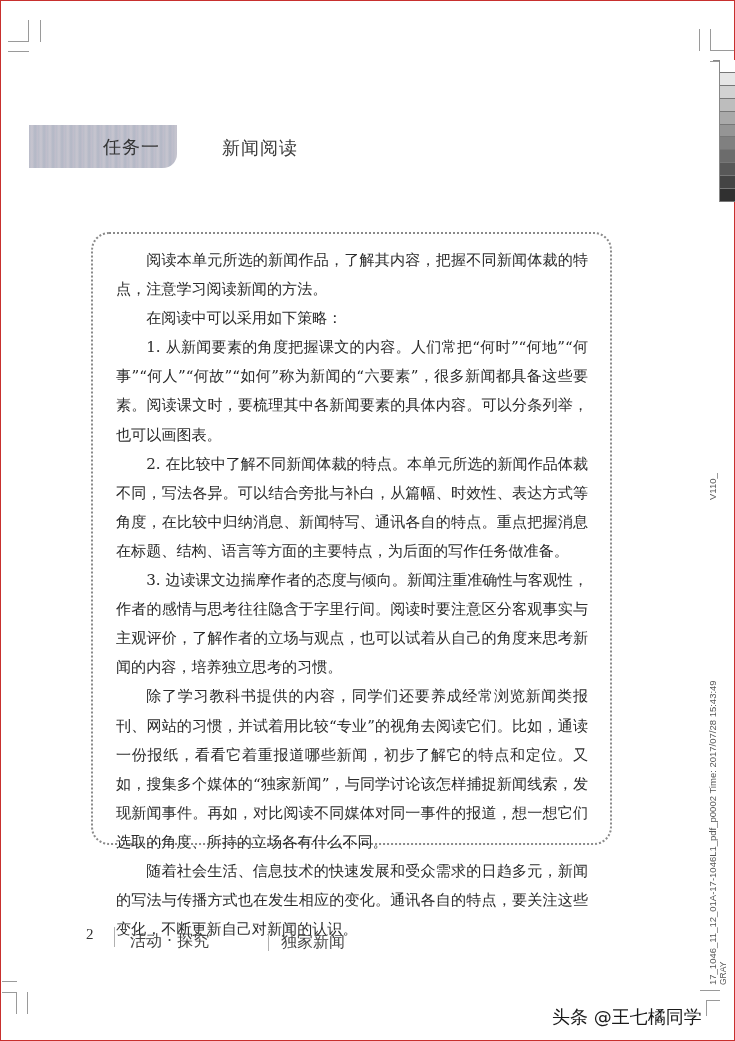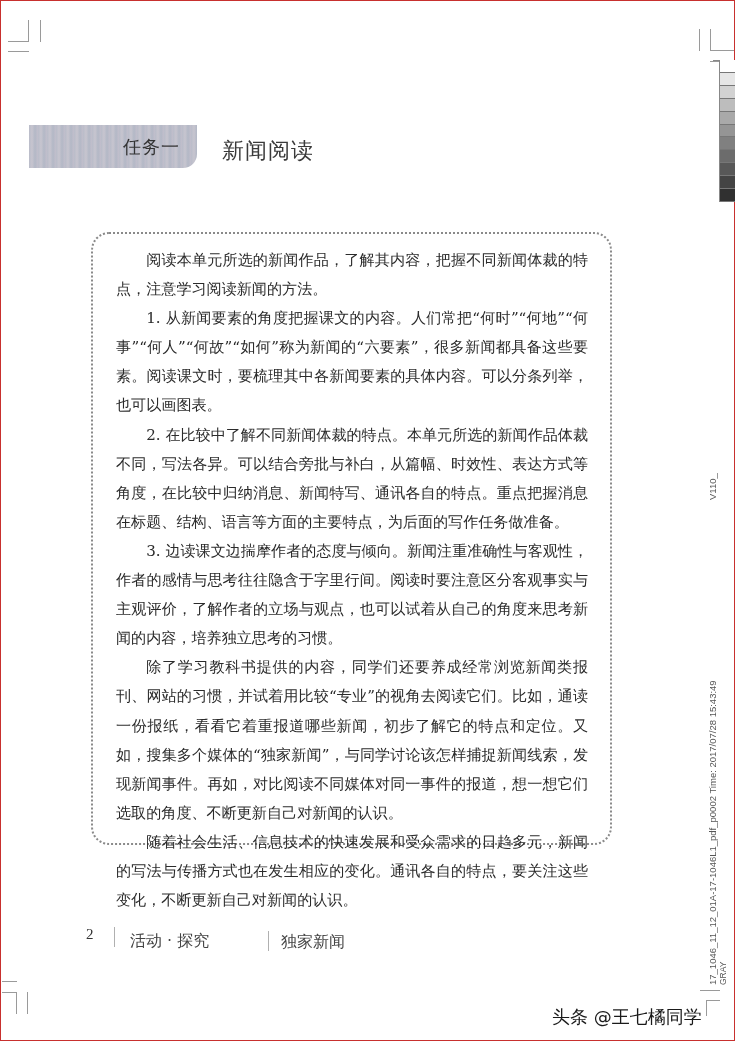--- a/index.html
+++ b/index.html
@@ -41,33 +41,33 @@
     .grayscale {
       position: absolute; left: 719px; top: 60px; width: 15px; height: 142px;
       display: flex; flex-direction: column;
       border-left: 1px solid #888;
     }
     .grayscale .step { flex: 1; border-bottom: 1px solid #777; }
     .grayscale-tick { position: absolute; left: 713px; top: 60px; width: 8px; height: 1px; background: #888; }
 
     
     .task-header {
-      position: absolute; left: 29px; top: 125px; width: 168px; height: 43px;
+      position: absolute; left: 29px; top: 125px; width: 148px; height: 43px;
       background: repeating-linear-gradient(90deg, #b9bcc9 0px, #c7c5cf 3px, #b3b8c6 6px, #c2bfcc 9px);
       border-bottom-right-radius: 14px;
       display: flex; align-items: center; justify-content: flex-end;
       padding-right: 17px; box-sizing: border-box;
     }
     .task-label {
       font-size: 18px; color: #333; letter-spacing: 1px;
       font-family: "DejaVu Sans", "Liberation Sans", sans-serif;
     }
     .task-title {
       position: absolute; left: 222px; top: 136px;
-      font-size: 22px; color: #3a3a3a; letter-spacing: 1px;
+      font-size: 18px; color: #3a3a3a; letter-spacing: 1px;
       font-family: "DejaVu Sans", "Liberation Sans", sans-serif;
     }
 
     
     .content-box {
       position: absolute; left: 91px; top: 232px; width: 521px; height: 613px;
       border: 2px dotted #8a8a8a;
       border-radius: 18px;
       box-sizing: border-box;
     }
@@ -148,24 +148,25 @@
   </div>
 
 <div class="task-header">
   <span class="task-label">任务一</span>
 </div>
 <div class="task-title">新闻阅读</div>
 
 <div class="content-box"></div>
 <div class="content">
   <p>阅读本单元所选的新闻作品，了解其内容，把握不同新闻体裁的特点，注意学习阅读新闻的方法。</p>
+  <p>在阅读中可以采用如下策略：</p>
   <p>1. 从新闻要素的角度把握课文的内容。人们常把“何时”“何地”“何事”“何人”“何故”“如何”称为新闻的“六要素”，很多新闻都具备这些要素。阅读课文时，要梳理其中各新闻要素的具体内容。可以分条列举，也可以画图表。</p>
   <p>2. 在比较中了解不同新闻体裁的特点。本单元所选的新闻作品体裁不同，写法各异。可以结合旁批与补白，从篇幅、时效性、表达方式等角度，在比较中归纳消息、新闻特写、通讯各自的特点。重点把握消息在标题、结构、语言等方面的主要特点，为后面的写作任务做准备。</p>
   <p>3. 边读课文边揣摩作者的态度与倾向。新闻注重准确性与客观性，作者的感情与思考往往隐含于字里行间。阅读时要注意区分客观事实与主观评价，了解作者的立场与观点，也可以试着从自己的角度来思考新闻的内容，培养独立思考的习惯。</p>
-  <p>除了学习教科书提供的内容，同学们还要养成经常浏览新闻类报刊、网站的习惯，并试着用比较“专业”的视角去阅读它们。比如，通读一份报纸，看看它着重报道哪些新闻，初步了解它的特点和定位。又如，搜集多个媒体的“独家新闻”，与同学讨论该怎样捕捉新闻线索，发现新闻事件。再如，对比阅读不同媒体对同一事件的报道，想一想它们选取的角度、不断更新自己对新闻的认识。</p>
+  <p>除了学习教科书提供的内容，同学们还要养成经常浏览新闻类报刊、网站的习惯，并试着用比较“专业”的视角去阅读它们。比如，通读一份报纸，看看它着重报道哪些新闻，初步了解它的特点和定位。又如，搜集多个媒体的“独家新闻”，与同学讨论该怎样捕捉新闻线索，发现新闻事件。再如，对比阅读不同媒体对同一事件的报道，想一想它们选取的角度、所持的立场各有什么不同。</p>
   <p>随着社会生活、信息技术的快速发展和受众需求的日趋多元，新闻的写法与传播方式也在发生相应的变化。通讯各自的特点，要关注这些变化，不断更新自己对新闻的认识。</p>
 </div>
 
 <div class="footer-page">2</div>
 <div class="footer-sep s1"></div>
 <div class="footer-text f1">活动 · 探究</div>
 <div class="footer-sep s2"></div>
 <div class="footer-text f2">独家新闻</div>
 
 <div class="slug version">V110_</div>

